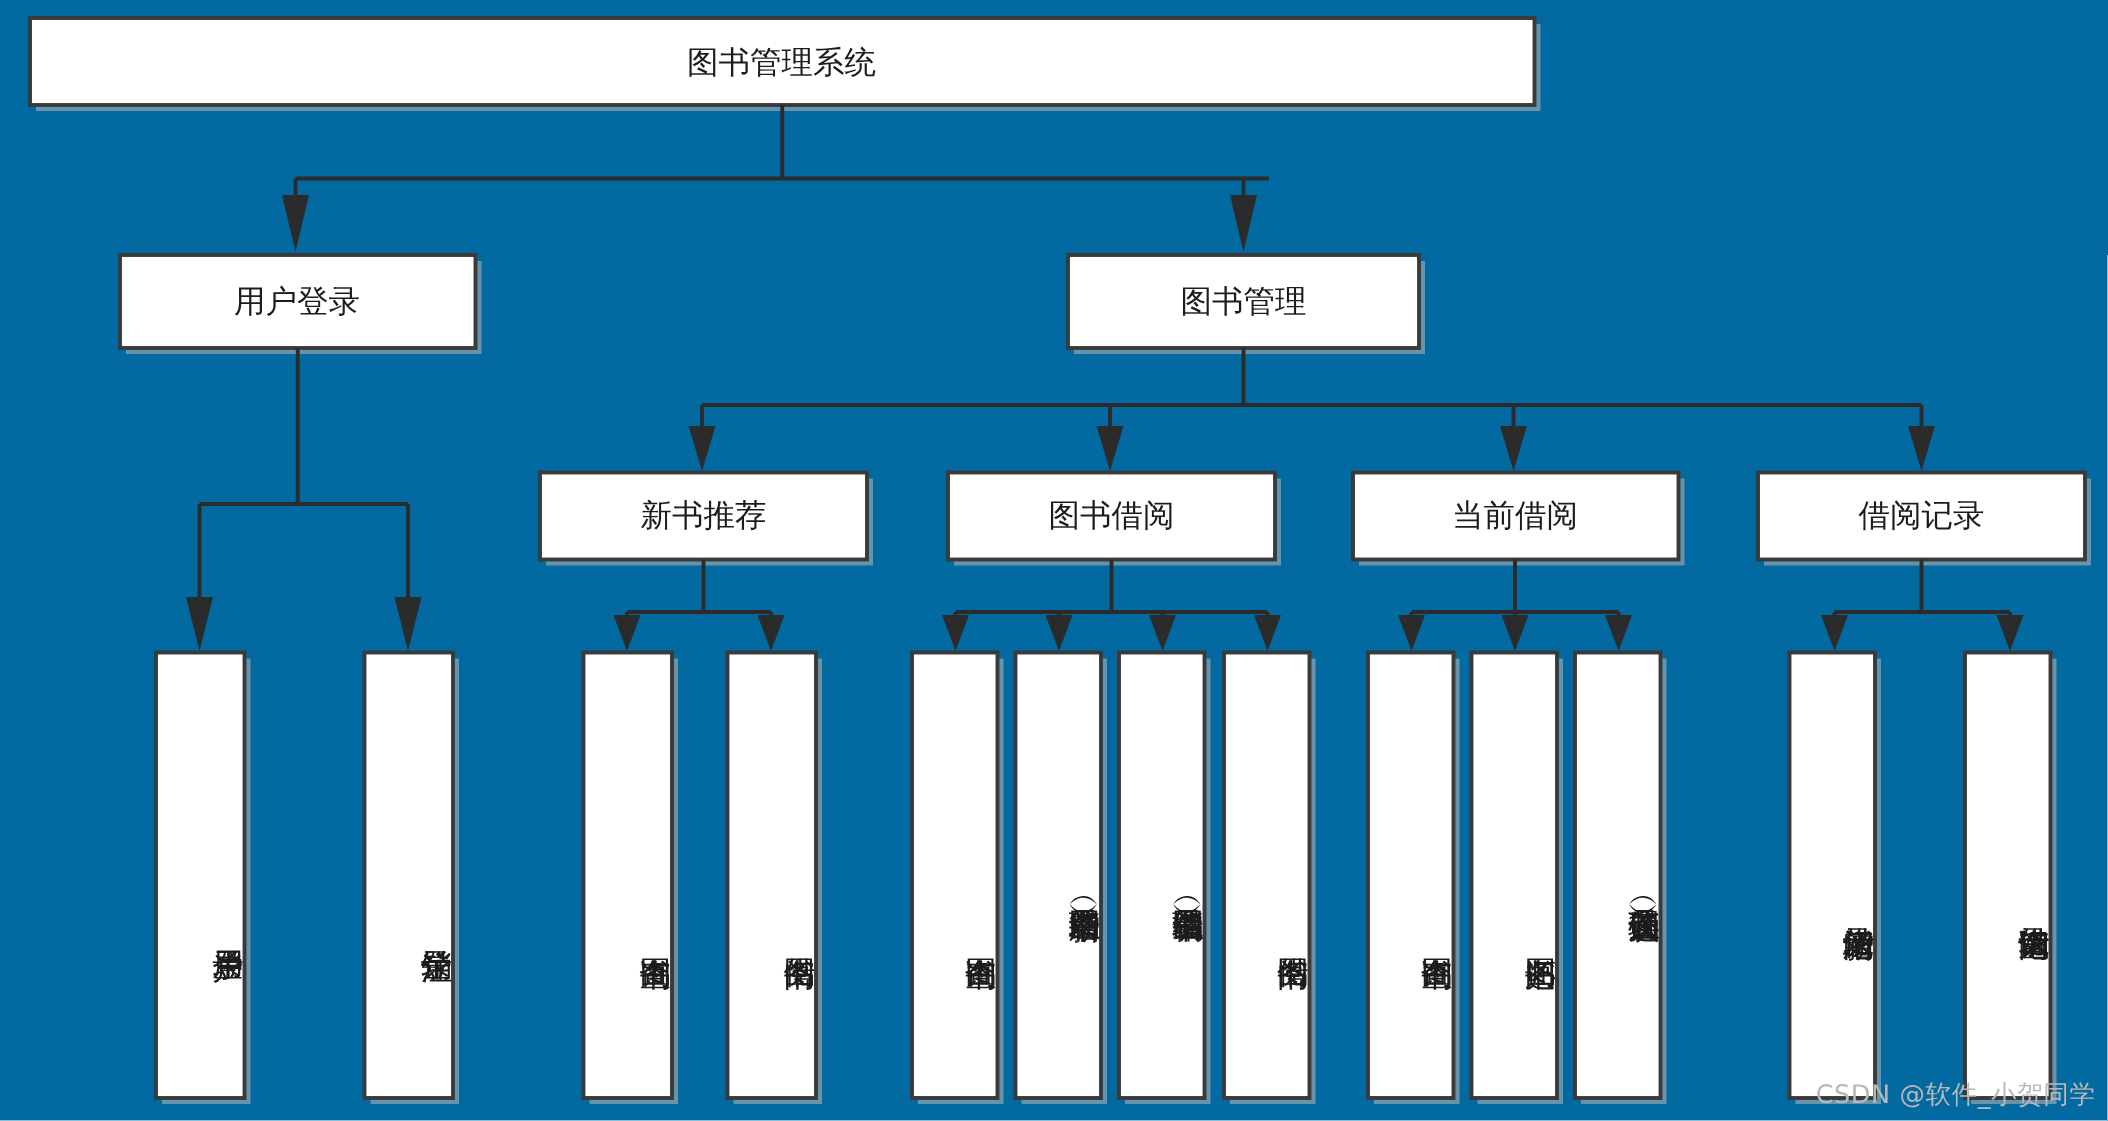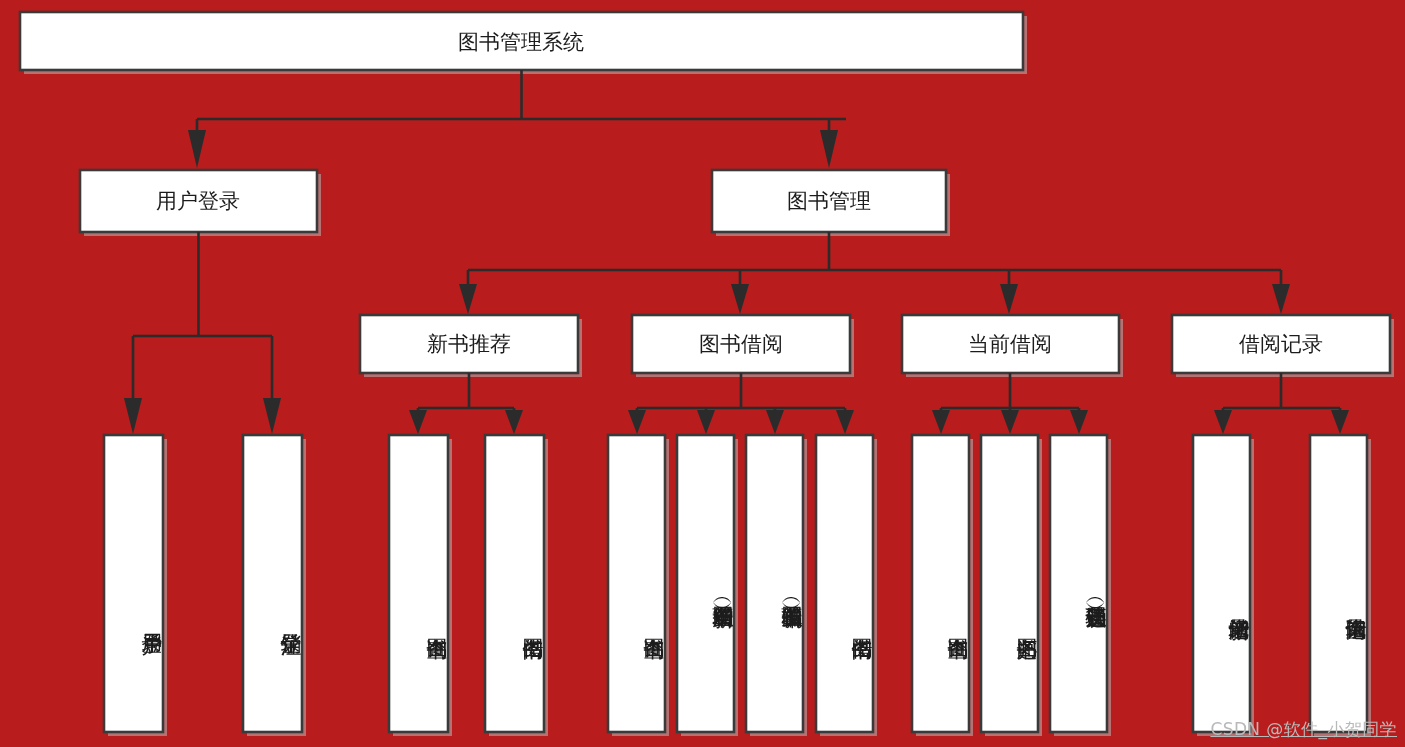--- a/index.html
+++ b/index.html
@@ -7,21 +7,21 @@
     padding: 0;
     background: #ffffff;
   }
   body {
     font-family: "DejaVu Sans", "Liberation Sans", sans-serif;
   }
   #diagram-root {
     position: relative;
     width: 1405px;
     height: 747px;
-    background: #b91c1c;
+    background: #0369a1;
     overflow: hidden;
   }
   svg.flow {
     position: absolute;
     top: 0;
     left: 0;
     width: 1405px;
     height: 747px;
   }
   .node-box {
@@ -71,21 +71,20 @@
   }
   .watermark {
     position: absolute;
     right: 8px;
     bottom: 6px;
     font-family: "DejaVu Sans", "Liberation Sans", sans-serif;
     font-size: 17px;
     color: #b9b9b9;
     letter-spacing: 0.4px;
     white-space: nowrap;
-    text-decoration: underline;
   }
 </style>
 </head>
 <body>
 
 <div id="diagram-root">
 
   <svg class="flow" viewBox="0 0 1405 747">
 
     <g>

